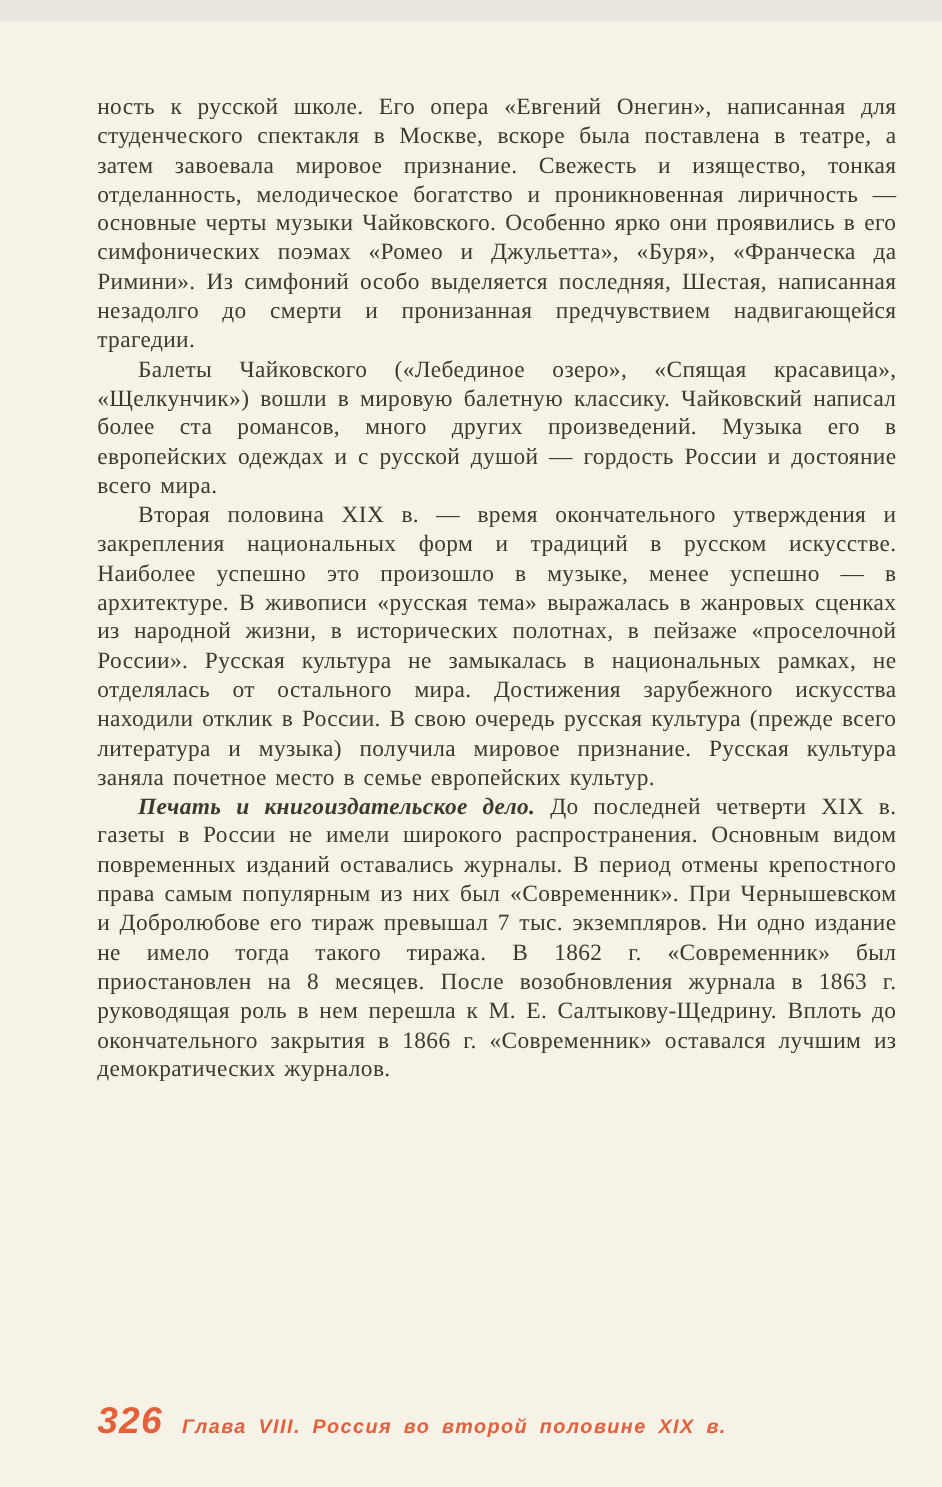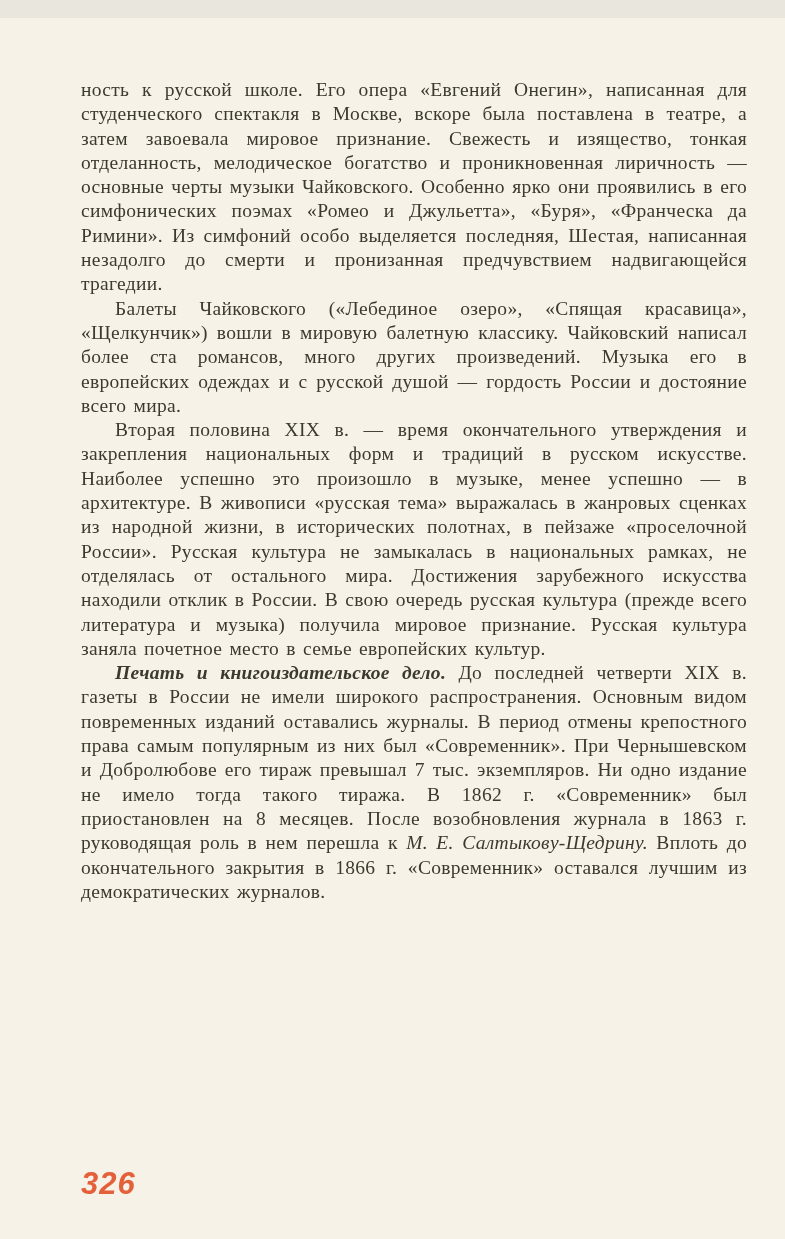--- a/index.html
+++ b/index.html
@@ -22,21 +22,21 @@
     color: #3c392f;
     font-size: 19.5px;
     line-height: 24.3px;
     text-align: justify;
     letter-spacing: 0.3px;
     word-spacing: 2px;
   }
   .para { margin: 0; }
   .para.indent { text-indent: 34px; }
   .seg-bold { font-weight: bold; font-style: italic; }
-  .seg-italic { font-style: italic; }
+  .seg-italic { }
   .footer {
     position: absolute;
     left: 81px;
     top: 1148px;
     width: 666px;
     display: flex;
     align-items: baseline;
     font-family: "Liberation Sans", "DejaVu Sans", sans-serif;
   }
   .page-num {
@@ -61,15 +61,16 @@
 
   <div class="text-block" id="paragraphs" style="color: rgb(60, 57, 47);">
       <p class="para"><span>ность к русской школе. Его опера «Евгений Онегин», написанная для студенческого спектакля в Москве, вскоре была поставлена в театре, а затем завоевала мировое признание. Свежесть и изящество, тонкая отделанность, мелодическое богатство и проникновенная лиричность — основные черты музыки Чайковского. Особенно ярко они проявились в его симфонических поэмах «Ромео и Джульетта», «Буря», «Франческа да Римини». Из симфоний особо выделяется последняя, Шестая, написанная незадолго до смерти и пронизанная предчувствием надвигающейся трагедии.</span></p>
       <p class="para indent"><span>Балеты Чайковского («Лебединое озеро», «Спящая красавица», «Щелкунчик») вошли в мировую балетную классику. Чайковский написал более ста романсов, много других произведений. Музыка его в европейских одеждах и с русской душой — гордость России и достояние всего мира.</span></p>
       <p class="para indent"><span>Вторая половина XIX в. — время окончательного утверждения и закрепления национальных форм и традиций в русском искусстве. Наиболее успешно это произошло в музыке, менее успешно — в архитектуре. В живописи «русская тема» выражалась в жанровых сценках из народной жизни, в исторических полотнах, в пейзаже «проселочной России». Русская культура не замыкалась в национальных рамках, не отделялась от остального мира. Достижения зарубежного искусства находили отклик в России. В свою очередь русская культура (прежде всего литература и музыка) получила мировое признание. Русская культура заняла почетное место в семье европейских культур.</span></p>
       <p class="para indent"><span class="seg-bold">Печать и книгоиздательское дело.</span><span> До последней четверти XIX в. газеты в России не имели широкого распространения. Основным видом повременных изданий оставались журналы. В период отмены крепостного права самым популярным из них был «Современник». При Чернышевском и Добролюбове его тираж превышал 7 тыс. экземпляров. Ни одно издание не имело тогда такого тиража. В 1862 г. «Современник» был приостановлен на 8 месяцев. После возобновления журнала в 1863 г. руководящая роль в нем перешла к </span><span class="seg-italic">М. Е. Салтыкову-Щедрину.</span><span> Вплоть до окончательного закрытия в 1866 г. «Современник» оставался лучшим из демократических журналов.</span></p>
     </div>
 
   <div class="footer" style="color: rgb(228, 96, 59);">
     <span class="page-num">326</span>
+    <span class="chapter">Глава VIII. Россия во второй половине XIX в.</span>
   </div>
 
 </div>
 
 </body></html>

